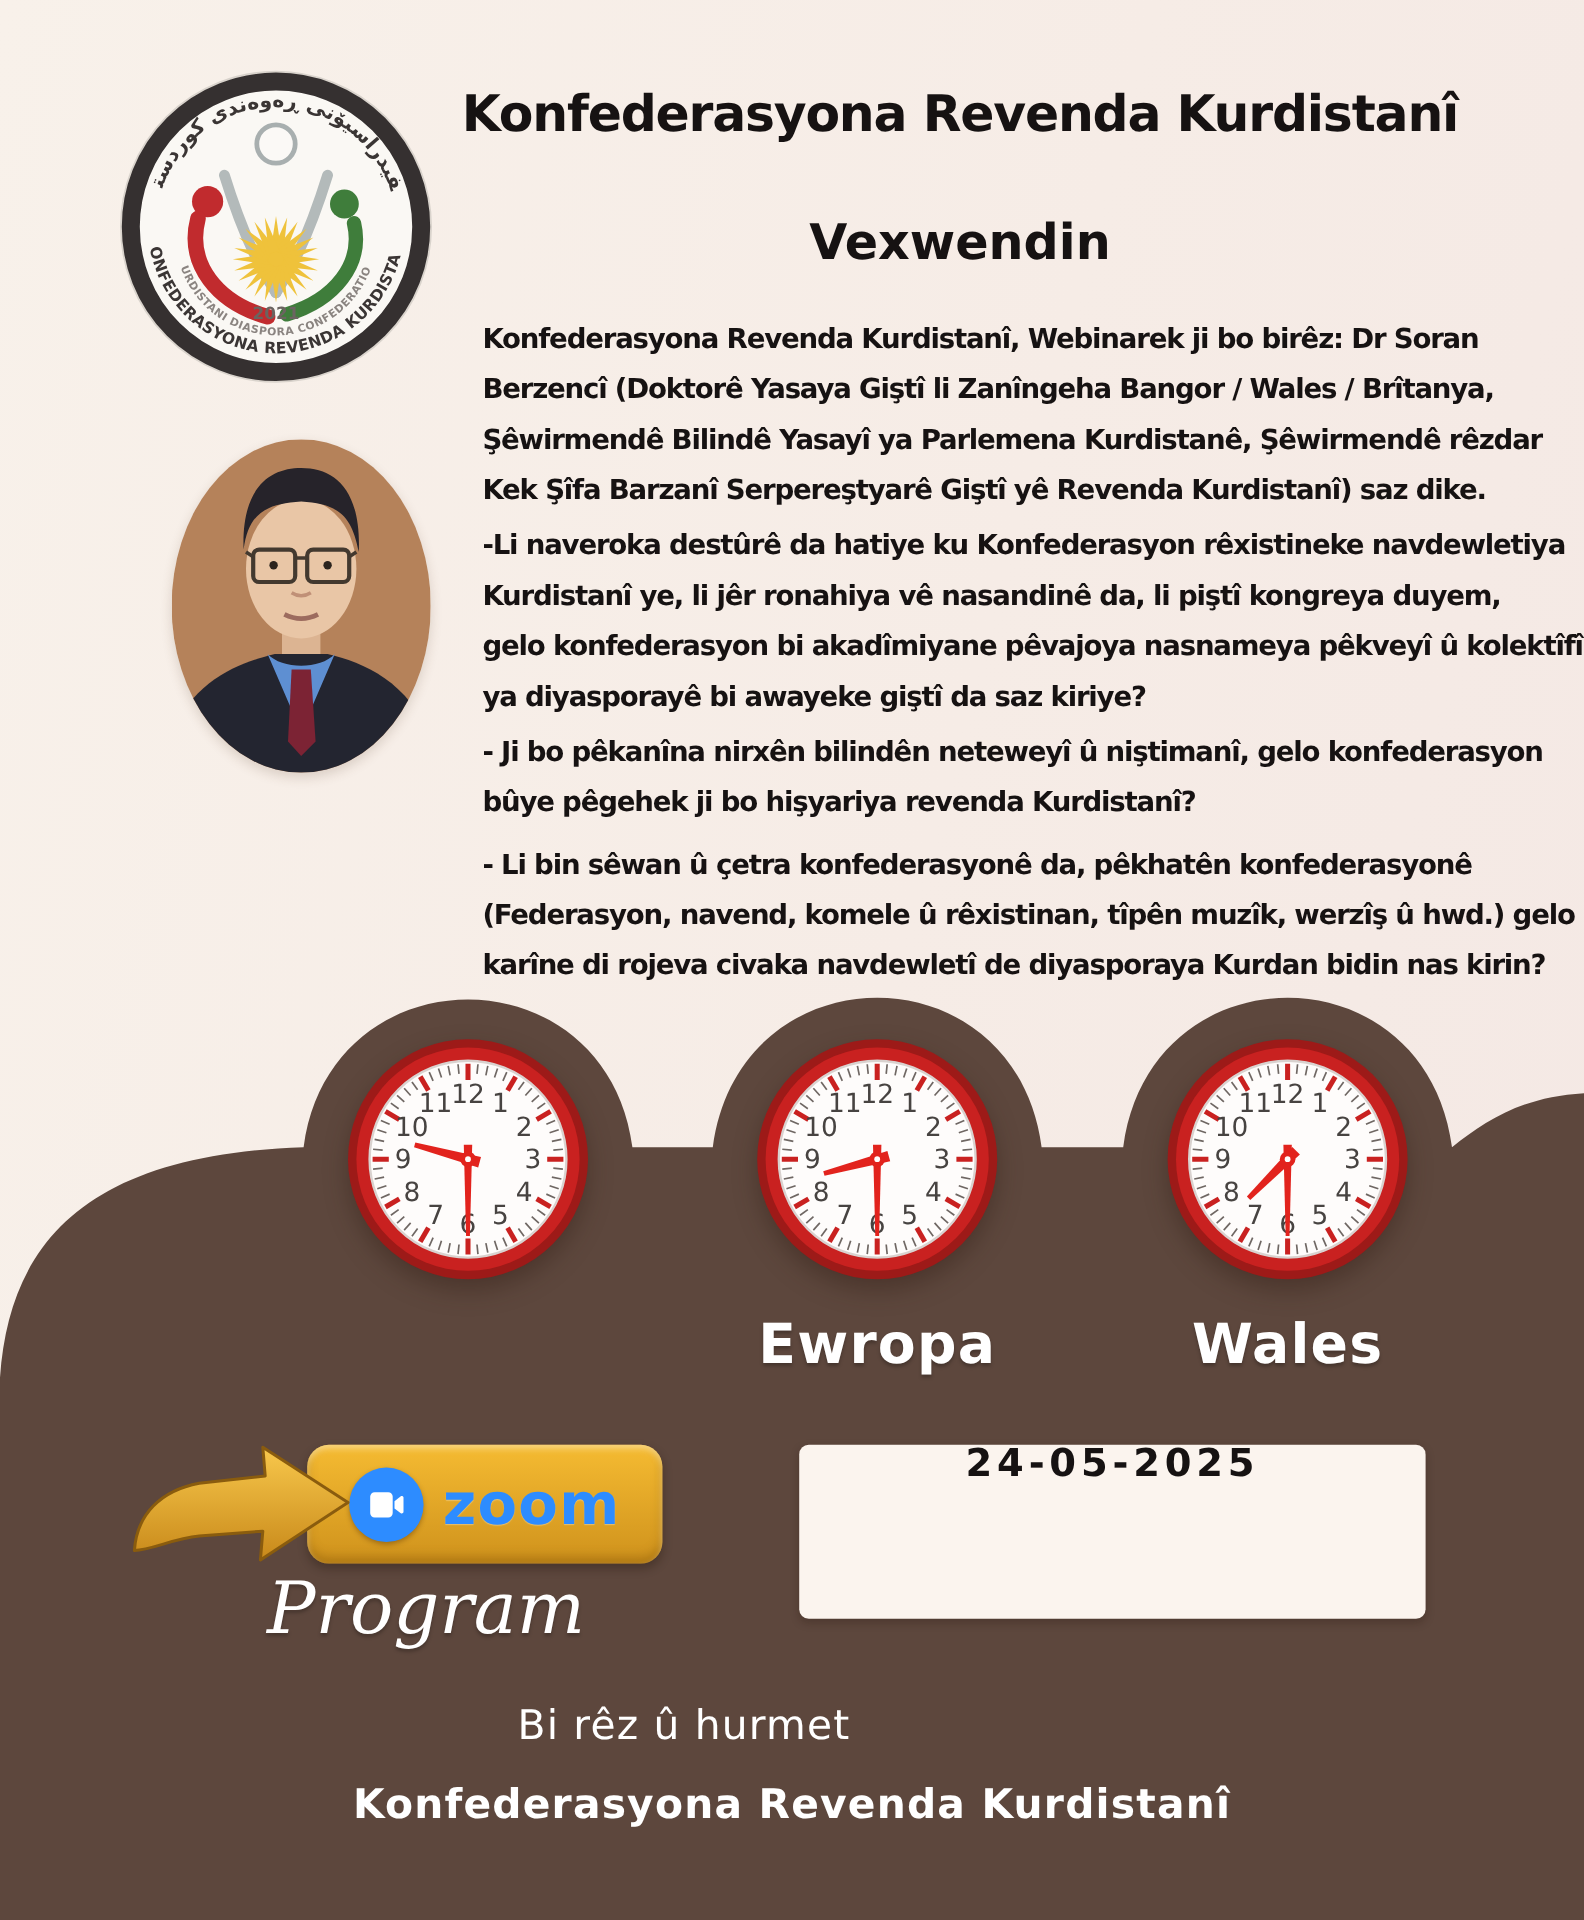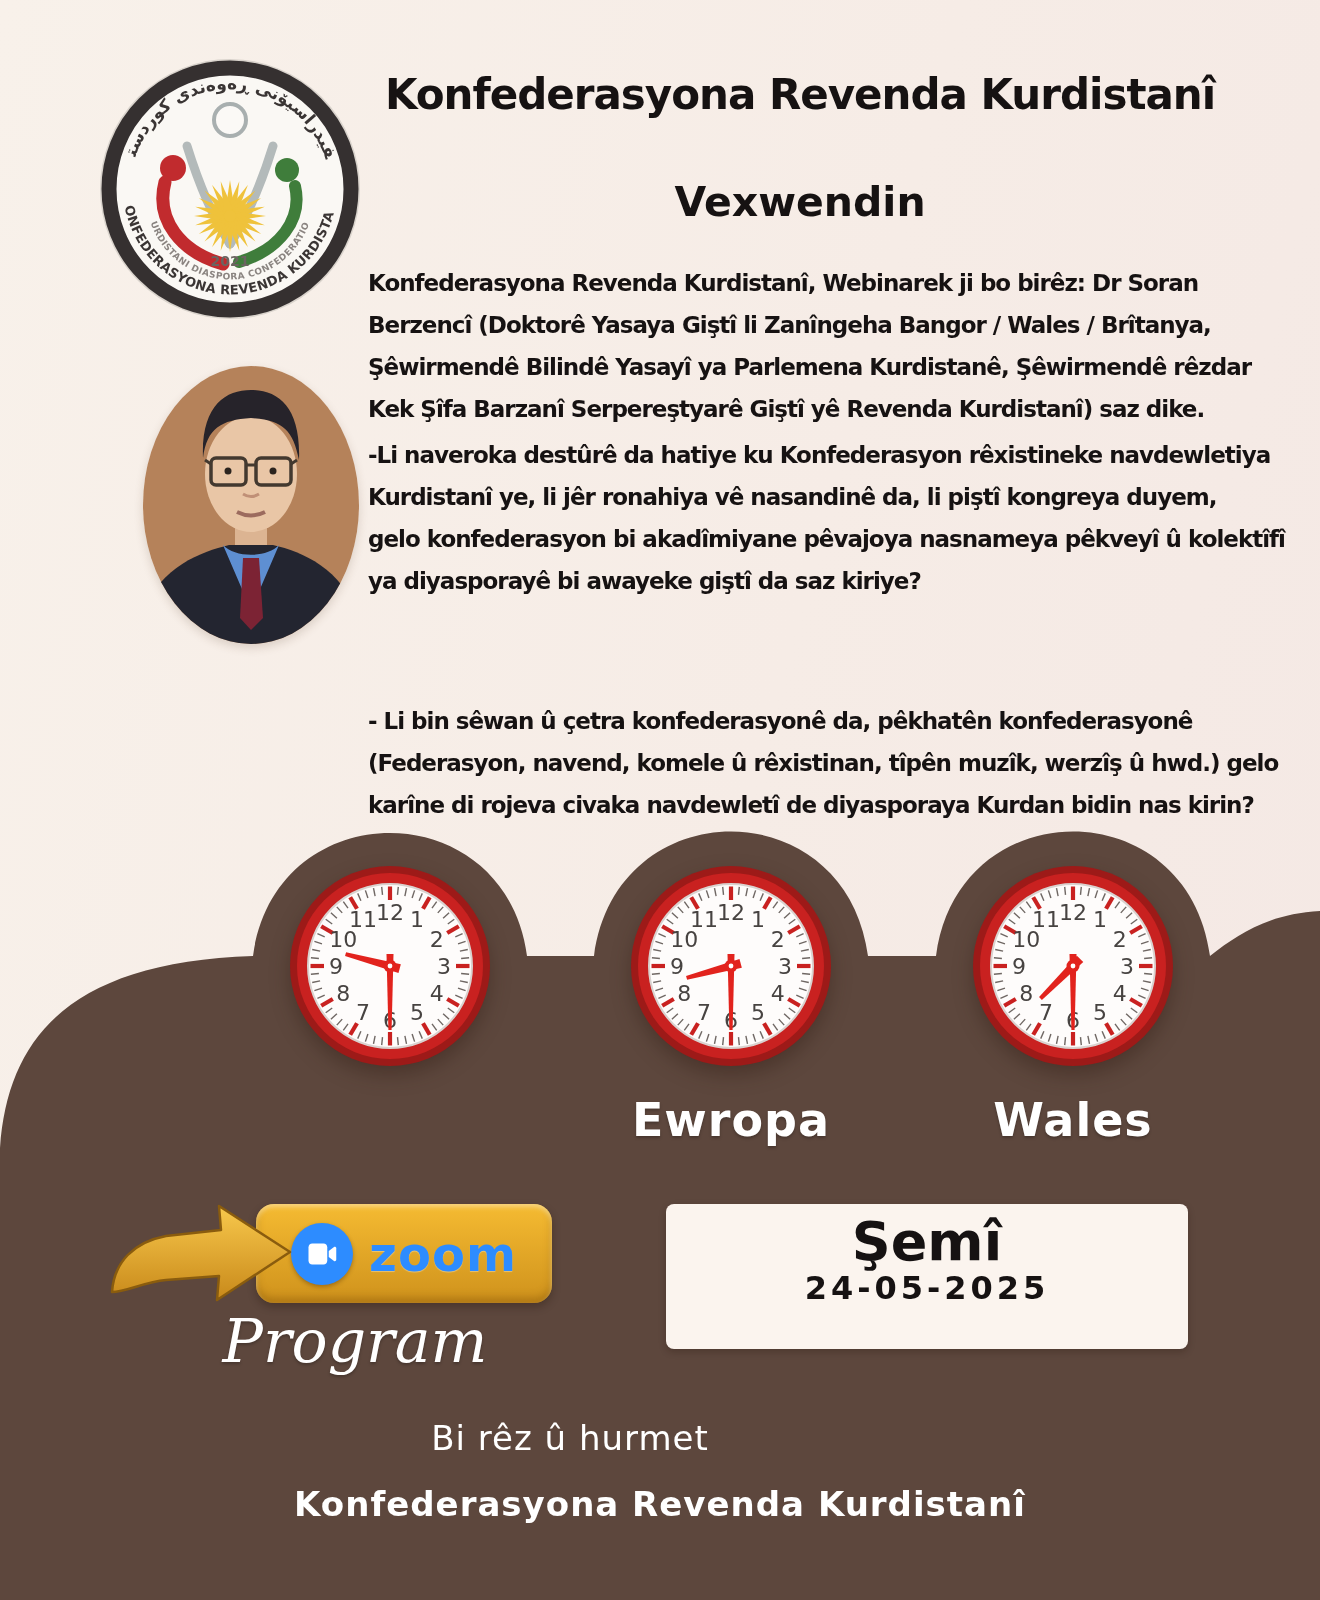--- a/index.html
+++ b/index.html
@@ -16,21 +16,21 @@
   
   .title{left:340px;top:70px;width:920px;text-align:center;font-size:42px;font-weight:bold;
          letter-spacing:-1px;color:#161212;z-index:2;}
   .subtitle{left:340px;top:178px;width:920px;text-align:center;font-size:41px;font-weight:bold;
          color:#161212;z-index:2;}
   
   .portrait{left:143px;top:366px;width:216px;height:278px;border-radius:50%;overflow:hidden;z-index:2;
          box-shadow:0 4px 10px rgba(90,60,40,.18);}
   .portrait svg{display:block;width:100%;height:100%;}
   
-  .para{left:368px;white-space:pre;font-size:23px;font-weight:bold;line-height:42px;
+  .para{left:402px;white-space:pre;font-size:23px;font-weight:bold;line-height:42px;
         letter-spacing:-1px;color:#161212;z-index:2;}
   #p1{top:262px;} #p2{top:434px;} #p3{top:606px;} #p4{top:700px;}
   
   .clock{top:865px;width:202px;z-index:2;position:absolute;text-align:center;}
   #clock-0{left:289px;} #clock-1{left:630px;} #clock-2{left:972px;}
   .clock-face svg{filter:drop-shadow(0 9px 10px rgba(40,20,12,.35));}
   .clock-label{margin-top:22px;font-size:46px;font-weight:bold;color:var(--text_light);
         letter-spacing:1px;text-shadow:0 2px 3px rgba(0,0,0,.25);}
   
   .arrow{left:100px;top:1190px;width:205px;height:125px;z-index:4;}
@@ -149,20 +149,22 @@
   </div>
 
   <div class="abs para" id="p1">Konfederasyona Revenda Kurdistanî, Webinarek ji bo birêz: Dr Soran
 Berzencî (Doktorê Yasaya Giştî li Zanîngeha Bangor / Wales / Brîtanya,
 Şêwirmendê Bilindê Yasayî ya Parlemena Kurdistanê, Şêwirmendê rêzdar
 Kek Şîfa Barzanî Serpereştyarê Giştî yê Revenda Kurdistanî) saz dike.</div>
   <div class="abs para" id="p2">-Li naveroka destûrê da hatiye ku Konfederasyon rêxistineke navdewletiya
 Kurdistanî ye, li jêr ronahiya vê nasandinê da, li piştî kongreya duyem,
 gelo konfederasyon bi akadîmiyane pêvajoya nasnameya pêkveyî û kolektîfî
 ya diyasporayê bi awayeke giştî da saz kiriye?</div>
+  <div class="abs para" id="p3">- Ji bo pêkanîna nirxên bilindên neteweyî û niştimanî, gelo konfederasyon
+bûye pêgehek ji bo hişyariya revenda Kurdistanî?</div>
   <div class="abs para" id="p4">- Li bin sêwan û çetra konfederasyonê da, pêkhatên konfederasyonê
 (Federasyon, navend, komele û rêxistinan, tîpên muzîk, werzîş û hwd.) gelo
 karîne di rojeva civaka navdewletî de diyasporaya Kurdan bidin nas kirin?</div>
 
   <div class="clock" id="clock-0">
     <div class="clock-face"><svg viewBox="-101 -101 202 202" width="202" height="202">
     <circle r="100" fill="#9d1a18"></circle>
           <circle r="93" fill="#c92120"></circle>
     <circle r="82" fill="#fefcfb"></circle>
           <circle r="82" fill="none" stroke="#d9d2cf" stroke-width="2"></circle>
@@ -441,20 +443,19 @@
       <svg width="36" height="36" viewBox="0 0 24 24">
         <path d="M3 7.5 C3 6.1 4.1 5 5.5 5 H13 C14.4 5 15.5 6.1 15.5 7.5 V16.5 C15.5 17.9 14.4 19 13 19 H5.5 C4.1 19 3 17.9 3 16.5 Z" fill="#fff"></path>
         <path d="M16.5 10 L20 7.3 C20.6 6.9 21.5 7.3 21.5 8.1 V15.9 C21.5 16.7 20.6 17.1 20 16.7 L16.5 14 Z" fill="#fff"></path>
       </svg>
     </span>
     <span class="zoom-word">zoom</span>
   </div>
   <div class="abs program">Program</div>
 
   <div class="abs date-box">
-    <div class="day">Şemî</div>
     <div class="date">24-05-2025</div>
   </div>
 
   <div class="abs closing1">Bi rêz û hurmet</div>
   <div class="abs closing2">Konfederasyona Revenda Kurdistanî</div>
 
 </div>
 
 </body></html>

